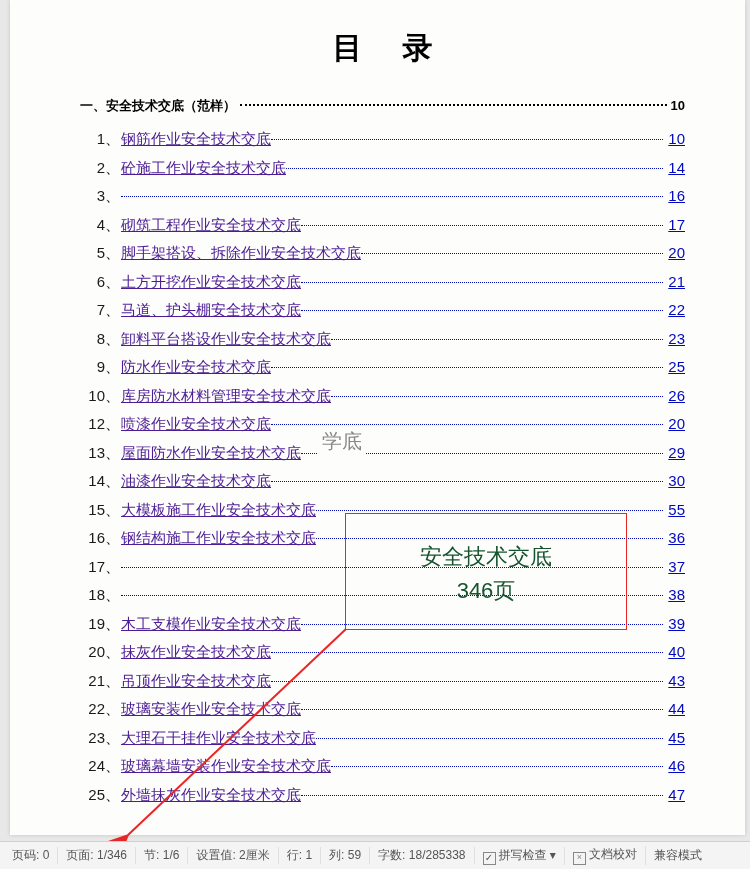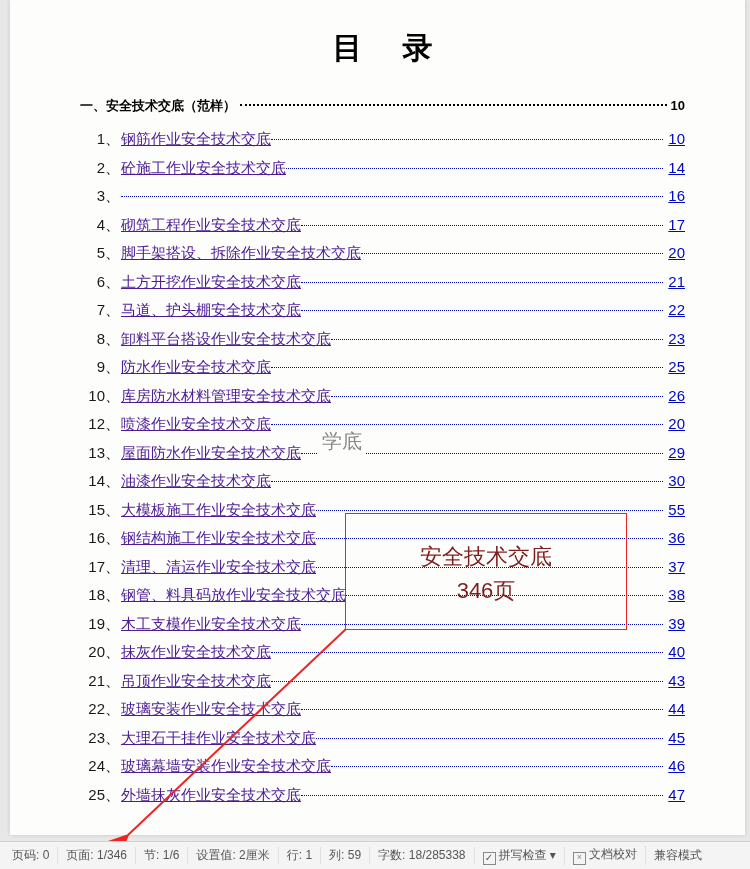--- a/index.html
+++ b/index.html
@@ -10,21 +10,21 @@
   .h1-row{display:flex;align-items:baseline;font-size:13px;font-weight:700;margin-bottom:10px;}
   .h1-row .dots{flex:1;border-bottom:2px dotted #000;margin:0 4px;position:relative;top:-4px;}
   .h1-row .pg{font-weight:700;}
   .toc-row{display:flex;align-items:baseline;font-size:15px;line-height:28.5px;color:#1a1a1a;}
   .toc-row .num{width:40px;text-align:right;padding-right:1px;white-space:nowrap;}
   .toc-row a.t{color:#4c1d95;text-decoration:underline;white-space:nowrap;text-align:center;}
   .toc-row .dots{flex:1;border-bottom:1px dotted #0008c0;margin:0 2px 0 0;position:relative;top:-4px;}
   .toc-row .pg{color:#0008c0;text-decoration:underline;width:20px;text-align:right;}
   .land-mark{position:absolute;left:308px;top:428px;background:#fdfdfb;padding:0 4px;font-size:20px;color:#888;}
   .red-box{position:absolute;left:335px;top:513px;width:280px;height:115px;border:1px solid #e82626;pointer-events:none;}
-  .red-text{position:absolute;left:0;width:100%;text-align:center;color:#7f1d1d;font-size:22px;font-weight:500;}
+  .red-text{position:absolute;left:0;width:100%;text-align:center;color:#14532d;font-size:22px;font-weight:500;}
   .arrow-svg{position:absolute;left:0;top:0;pointer-events:none;}
   .statusbar{position:absolute;left:0;bottom:0;width:750px;height:28px;background:#f4f4f4;border-top:1px solid #d0d0d0;font-size:12px;color:#555;display:flex;align-items:center;padding:8px 4px;box-sizing:border-box;}
   .statusbar .cell{padding:0 8px;border-right:1px solid #e0e0e0;white-space:nowrap;}
   .statusbar .cell:last-child{border-right:none;}
   .statusbar .chk{display:inline-block;width:11px;height:11px;border:1px solid #888;margin-right:3px;vertical-align:-2px;text-align:center;line-height:10px;font-size:10px;}
   .statusbar .xicon{display:inline-block;width:11px;height:11px;border:1px solid #888;margin-right:3px;vertical-align:-2px;text-align:center;line-height:9px;font-size:9px;color:#888;}
 </style>
 </head>
 <body>
 
@@ -122,27 +122,25 @@
             <a class="pg" href="#">55</a>
           </div>
           <div class="toc-row">
             <span class="num">16、</span>
             <a class="t" href="#">钢结构施工作业安全技术交底</a>
             <span class="dots"></span>
             <a class="pg" href="#">36</a>
           </div>
           <div class="toc-row">
             <span class="num">17、</span>
-            <a class="t" href="#">清理、清运作业安全技术交底</a>
             <span class="dots"></span>
             <a class="pg" href="#">37</a>
           </div>
           <div class="toc-row">
             <span class="num">18、</span>
-            <a class="t" href="#">钢管、料具码放作业安全技术交底</a>
             <span class="dots"></span>
             <a class="pg" href="#">38</a>
           </div>
           <div class="toc-row">
             <span class="num">19、</span>
             <a class="t" href="#">木工支模作业安全技术交底</a>
             <span class="dots"></span>
             <a class="pg" href="#">39</a>
           </div>
           <div class="toc-row">

